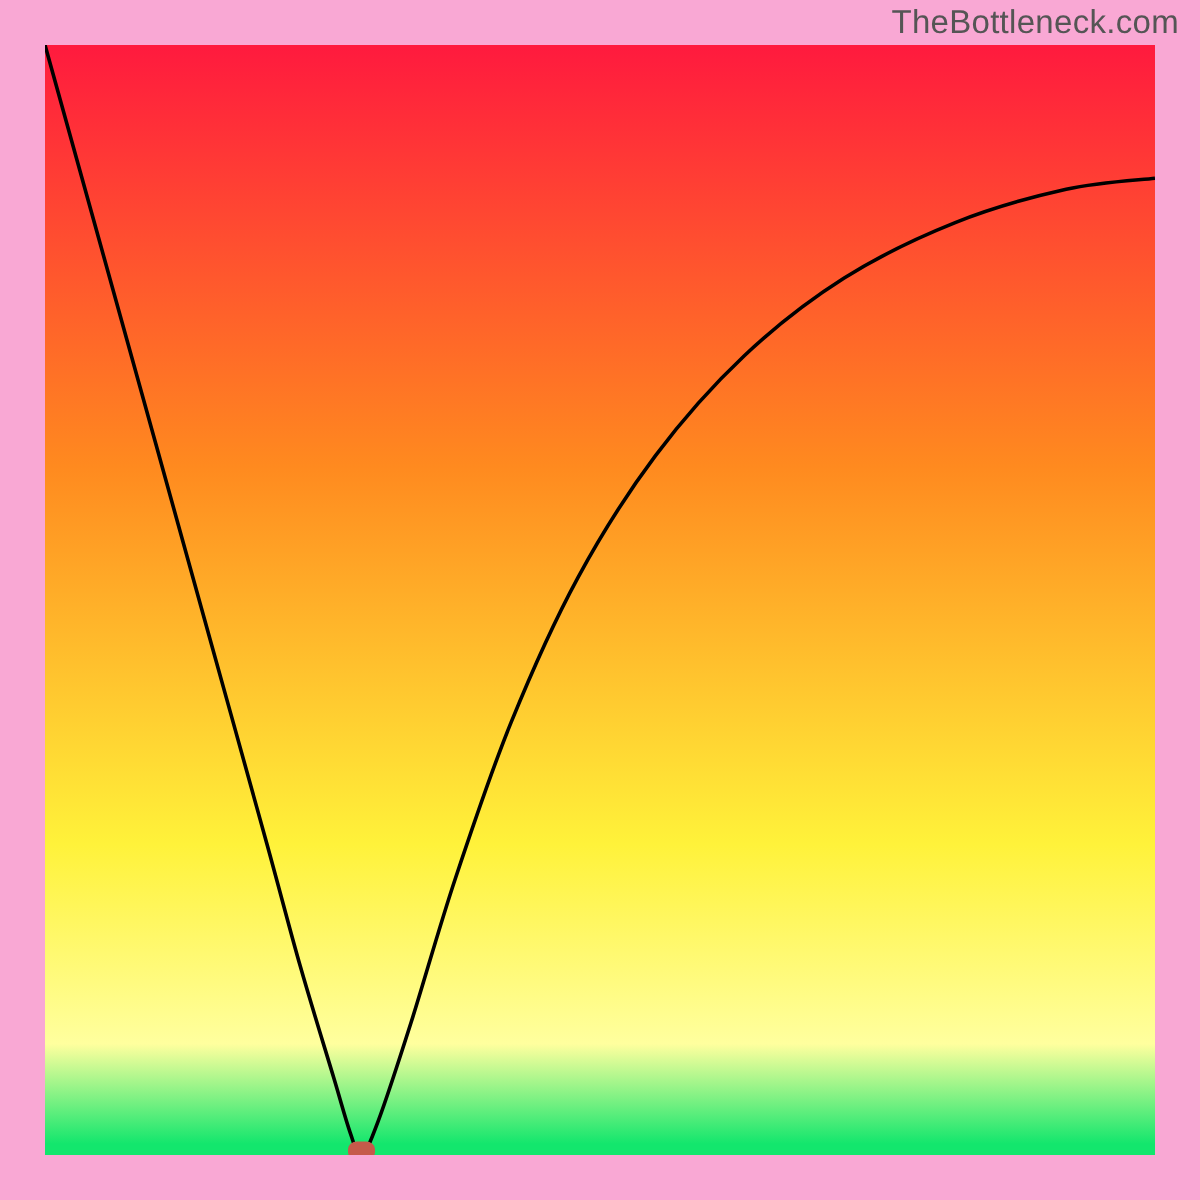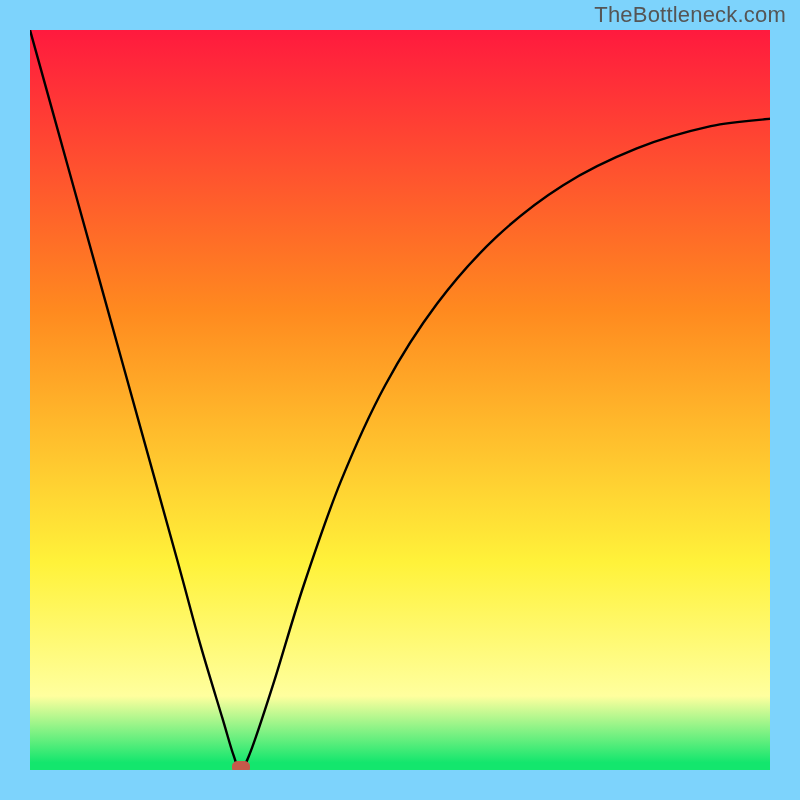--- a/index.html
+++ b/index.html
@@ -8,21 +8,21 @@
     width: 800px;
     height: 800px;
     background: #000;
     font-family: Arial, Helvetica, sans-serif;
     overflow: hidden;
   }
   .frame {
     position: relative;
     width: 800px;
     height: 800px;
-    background: #7dd3fc;
+    background: #f9a8d4;
   }
   .watermark {
     position: absolute;
     top: 2px;
     right: 14px;
     color: #555;
     font-size: 22px;
     font-weight: 500;
     letter-spacing: 0.2px;
     z-index: 10;

